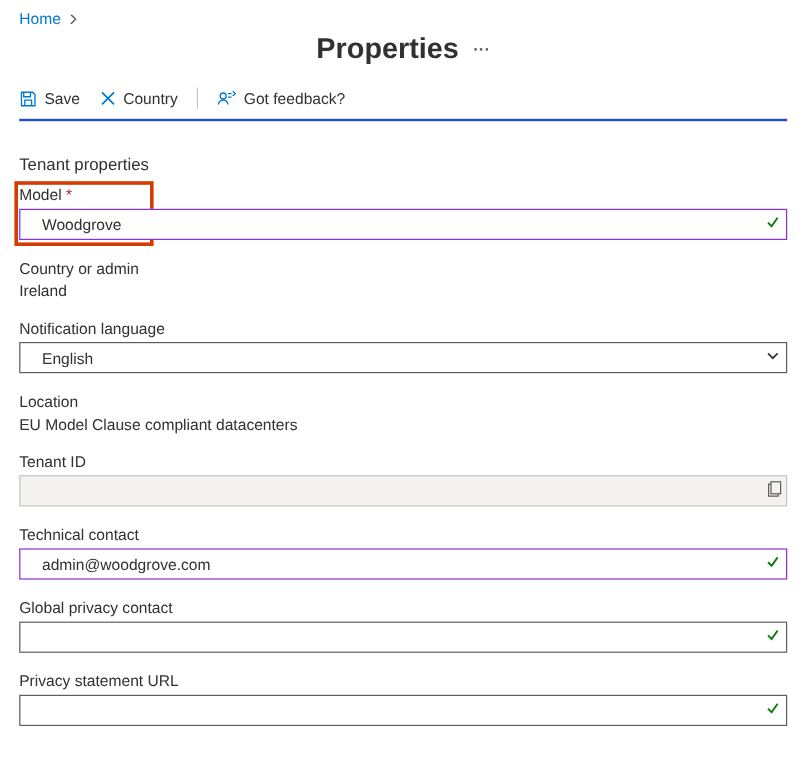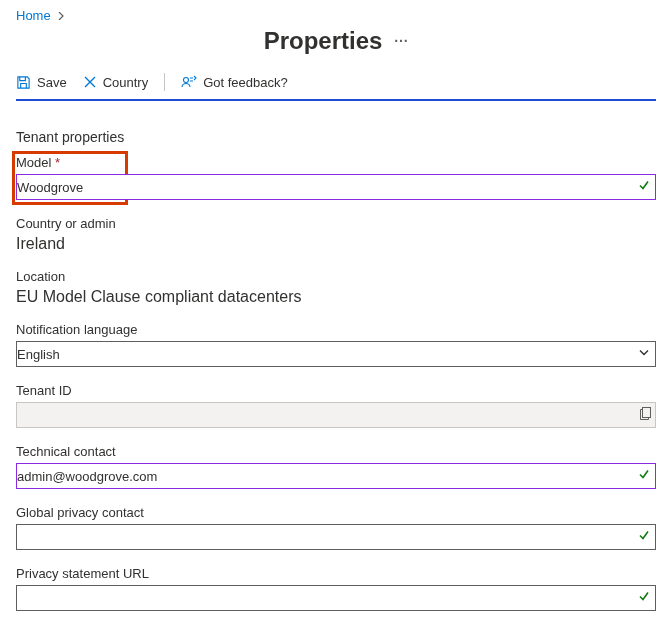--- a/index.html
+++ b/index.html
@@ -26,21 +26,21 @@
   .toolbar-sep { width: 1px; height: 18px; background: #c8c6c4; }
   .section-title { font-size: 14px; font-weight: 400; margin-bottom: 10px; }
   .field-group { margin-bottom: 16px; position: relative; }
   .field-label { font-size: 13px; color: #323130; margin-bottom: 4px; display: block; }
   .req { color: #a4262c; }
   .text-input, .select-input {
     width: 100%;
     height: 26px;
     border: 1px solid #605e5c;
     font-size: 13px;
-    padding: 0 28px 0 0;
+    padding: 0 28px 0 18px;
     background: #fff;
     color: #323130;
     position: relative;
   }
   .input-wrap { position: relative; }
   .input-wrap .check {
     position: absolute; right: 6px; top: 50%; transform: translateY(-50%);
     color: #107c10; pointer-events: none;
   }
   .input-wrap .chev-down {
@@ -49,21 +49,21 @@
   }
   .input-wrap .copy-icon {
     position: absolute; right: 4px; top: 50%; transform: translateY(-50%);
     color: #605e5c; cursor: pointer;
   }
   .purple-border { border-color: #8a2be2 !important; }
   .readonly-input {
     background: #f3f2f1; border: 1px solid #c8c6c4; color: #605e5c;
     width: 100%; height: 26px; padding: 0 28px 0 6px; font-size: 13px;
   }
-  .static-value { font-size: 16px; color: #323130; }
+  .static-value { font-size: 13px; color: #323130; }
   .highlight-box {
     position: absolute;
     border: 3px solid #d83b01;
     pointer-events: none;
   }
   
   .highlight-name {
     left: -4px; top: -4px; width: 116px; height: 54px;
   }
 </style>
@@ -126,34 +126,34 @@
       </span>
     </div>
   </div>
 
   <div class="field-group">
     <label class="field-label">Country or admin</label>
     <div class="static-value">Ireland</div>
   </div>
 
   <div class="field-group">
+    <label class="field-label">Notification language</label>
+    <div class="input-wrap">
+      <input class="text-input" readonly="" value="English" style="">
+      <span class="chev-down">
+        <svg width="12" height="12" viewBox="0 0 12 12">
+            <path d="M2 4l4 4 4-4" stroke="currentColor" fill="none" stroke-width="1.4"></path>
+          </svg>
+      </span>
+    </div>
+  </div>
+
+  <div class="field-group">
     <label class="field-label">Location</label>
     <div class="static-value">EU Model Clause compliant datacenters</div>
-  </div>
-
-  <div class="field-group">
-    <label class="field-label">Notification language</label>
-    <div class="input-wrap">
-      <input class="text-input" readonly="" value="English" style="">
-      <span class="chev-down">
-        <svg width="12" height="12" viewBox="0 0 12 12">
-            <path d="M2 4l4 4 4-4" stroke="currentColor" fill="none" stroke-width="1.4"></path>
-          </svg>
-      </span>
-    </div>
   </div>
 
   <div class="field-group">
     <label class="field-label">Tenant ID</label>
     <div class="input-wrap">
       <input class="readonly-input" readonly="" value="" style="">
       <span class="copy-icon">
         <svg width="13" height="14" viewBox="0 0 13 14">
             <rect x="3.5" y="1" width="8" height="10" stroke="currentColor" fill="none" stroke-width="1"></rect>
             <path d="M3.5 3H1.5v10h8v-2" stroke="currentColor" fill="none" stroke-width="1"></path>

